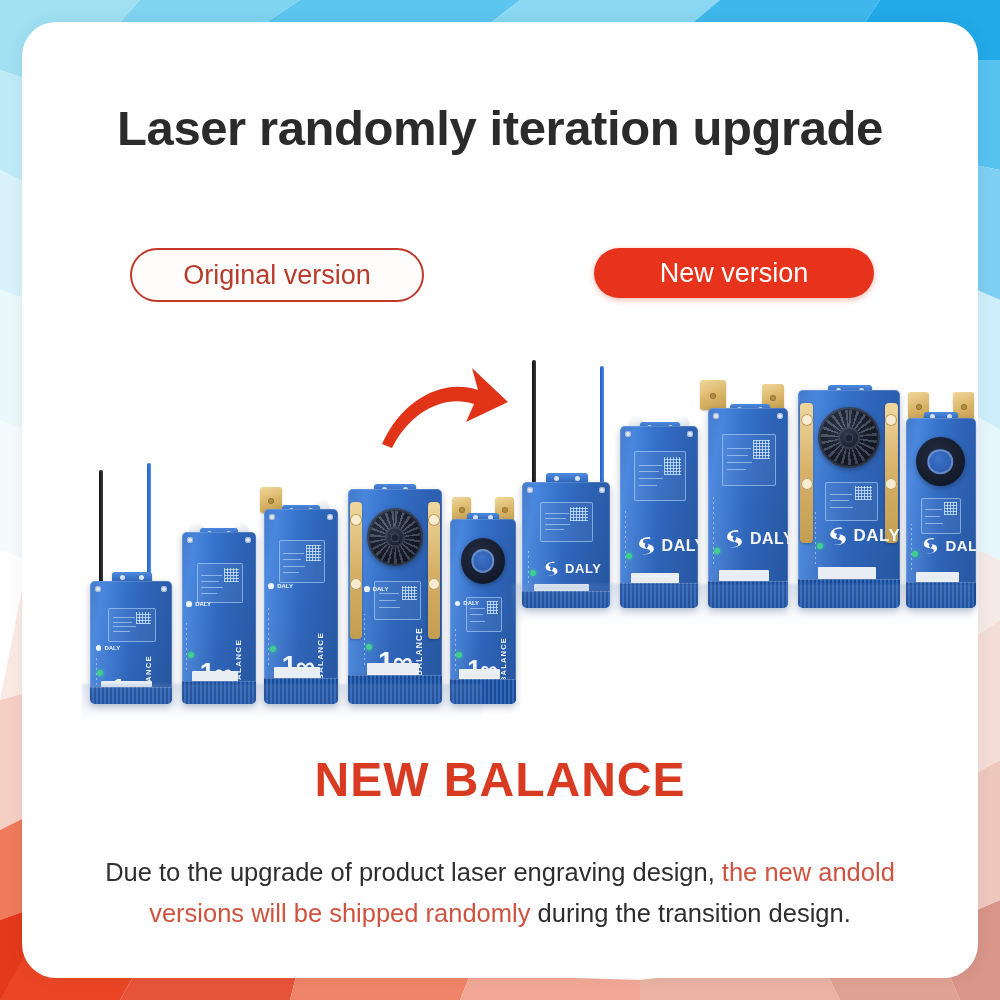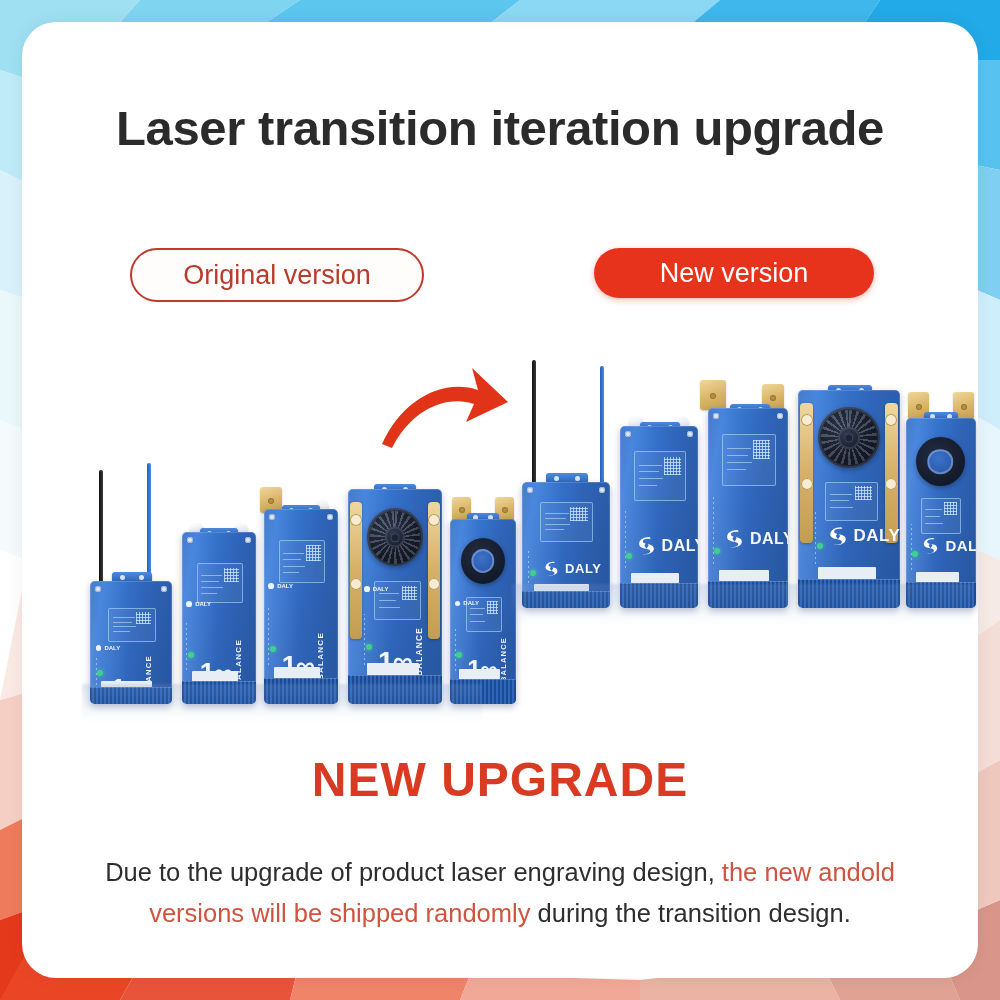--- a/index.html
+++ b/index.html
@@ -273,21 +273,21 @@
       <polygon points="1000,760 1000,900 930,930 945,790" fill="#eec8bd"></polygon>
       <polygon points="945,790 930,930 830,960 850,830" fill="#e7bdb2"></polygon>
       <polygon points="1000,620 1000,760 945,790 955,650" fill="#f3ddd6"></polygon>
       <polygon points="955,540 1000,560 1000,620 955,650" fill="#f6eae6"></polygon>
       <polygon points="28,560 60,640 35,690 0,700" fill="#fbe9e3"></polygon>
     </svg>
   </div>
 
   <div class="card">
 
-    <div class="title">Laser transition iteration upgrade</div>
+    <div class="title">Laser randomly iteration upgrade</div>
 
     <div class="pill pill-original">Original version</div>
     <div class="pill pill-new">New version</div>
 
     <div class="arrow">
       <svg viewBox="0 0 130 90" xmlns="http://www.w3.org/2000/svg">
         <path d="M2,84 C22,40 62,18 98,30 L92,8 L128,42 L86,62 L94,44 C64,34 30,52 12,88 Z" fill="#e03317"></path>
       </svg>
     </div>
 
@@ -638,20 +638,20 @@
       </div>
     </div>
 
     <div style="position:absolute;left:60px;top:662px;width:400px;height:38px;
                 background:linear-gradient(180deg,rgba(120,150,200,.22),rgba(255,255,255,0));
                 filter:blur(1px);"></div>
     <div style="position:absolute;left:490px;top:562px;width:460px;height:40px;
                 background:linear-gradient(180deg,rgba(120,150,200,.22),rgba(255,255,255,0));
                 filter:blur(1px);"></div>
 
-    <div class="upgrade">NEW UPGRADE</div>
+    <div class="upgrade">NEW BALANCE</div>
 
     <div class="note">
       <span>Due to the upgrade of product laser engraving design, </span><span class="hl">the new andold versions will be shipped randomly</span><span> during the transition design.</span>
     </div>
 
   </div>
 </div>
 
 </body></html>

